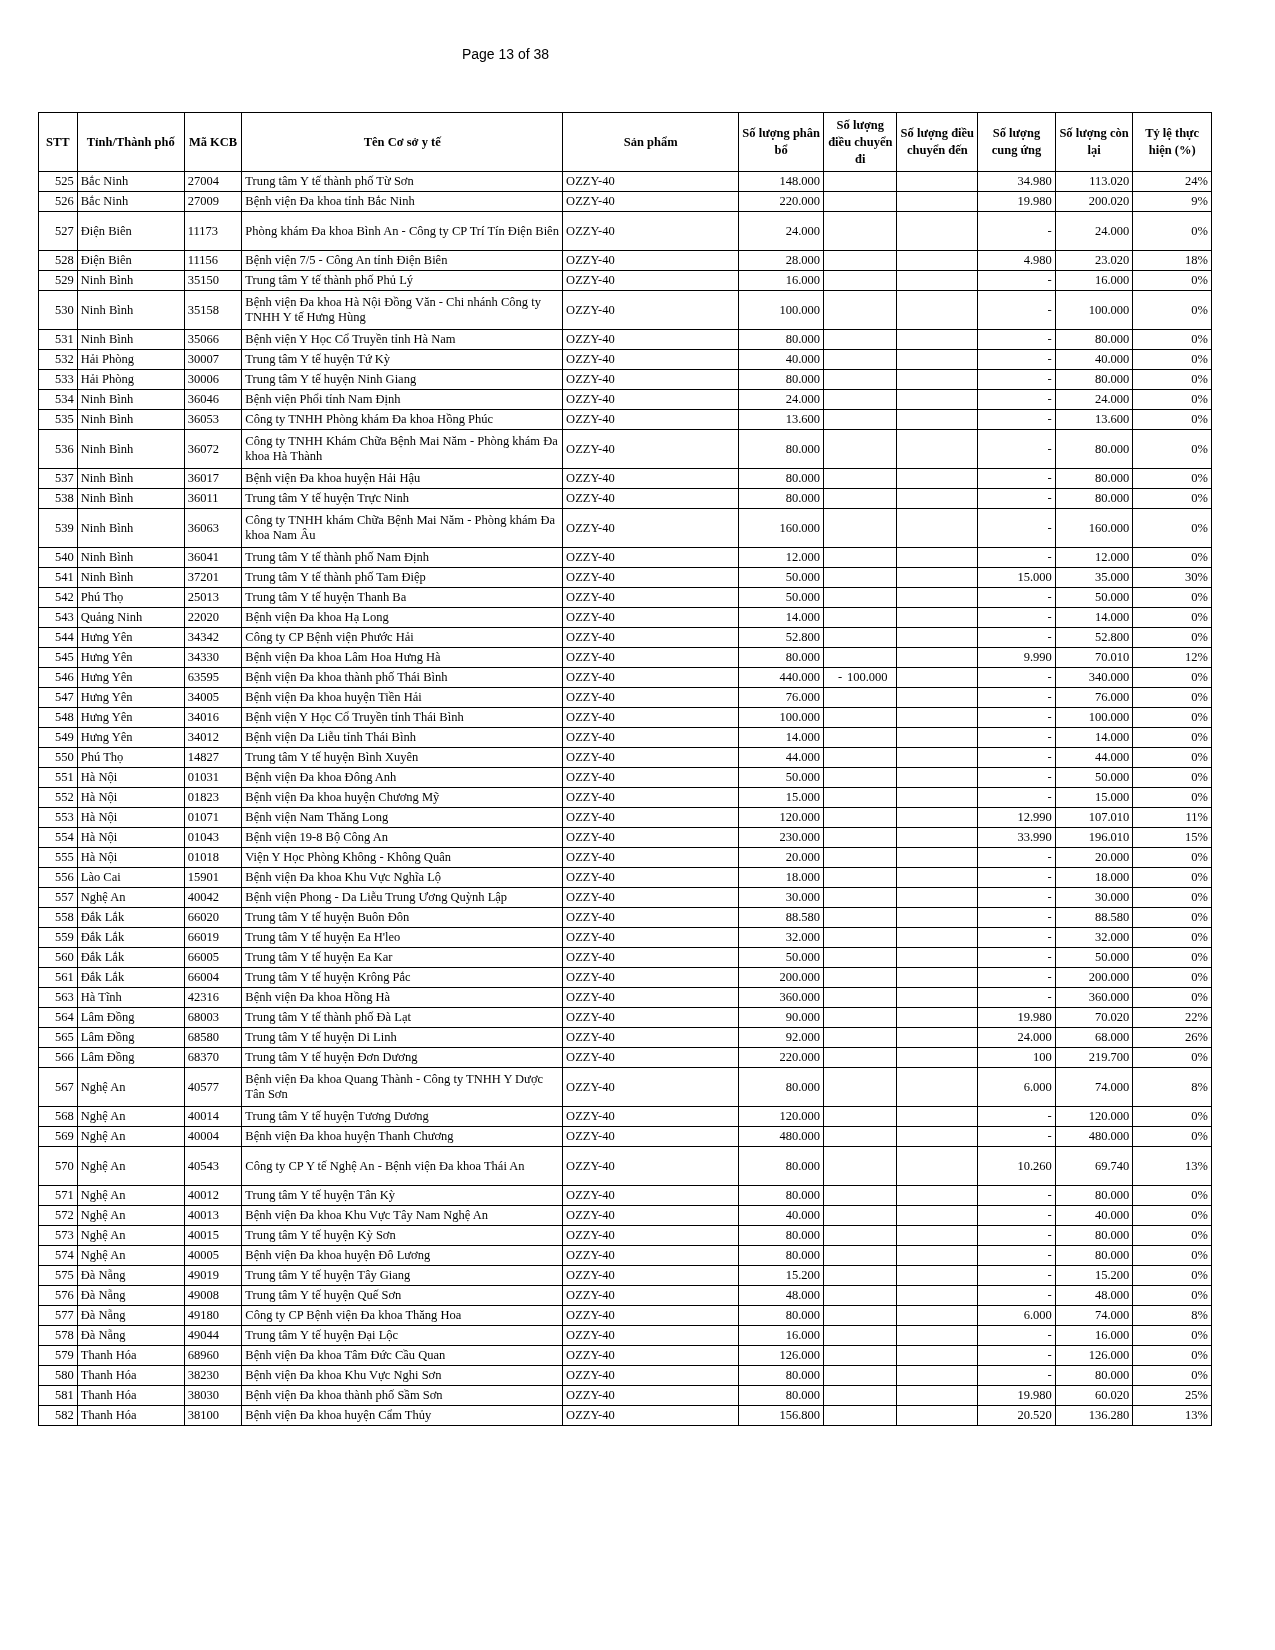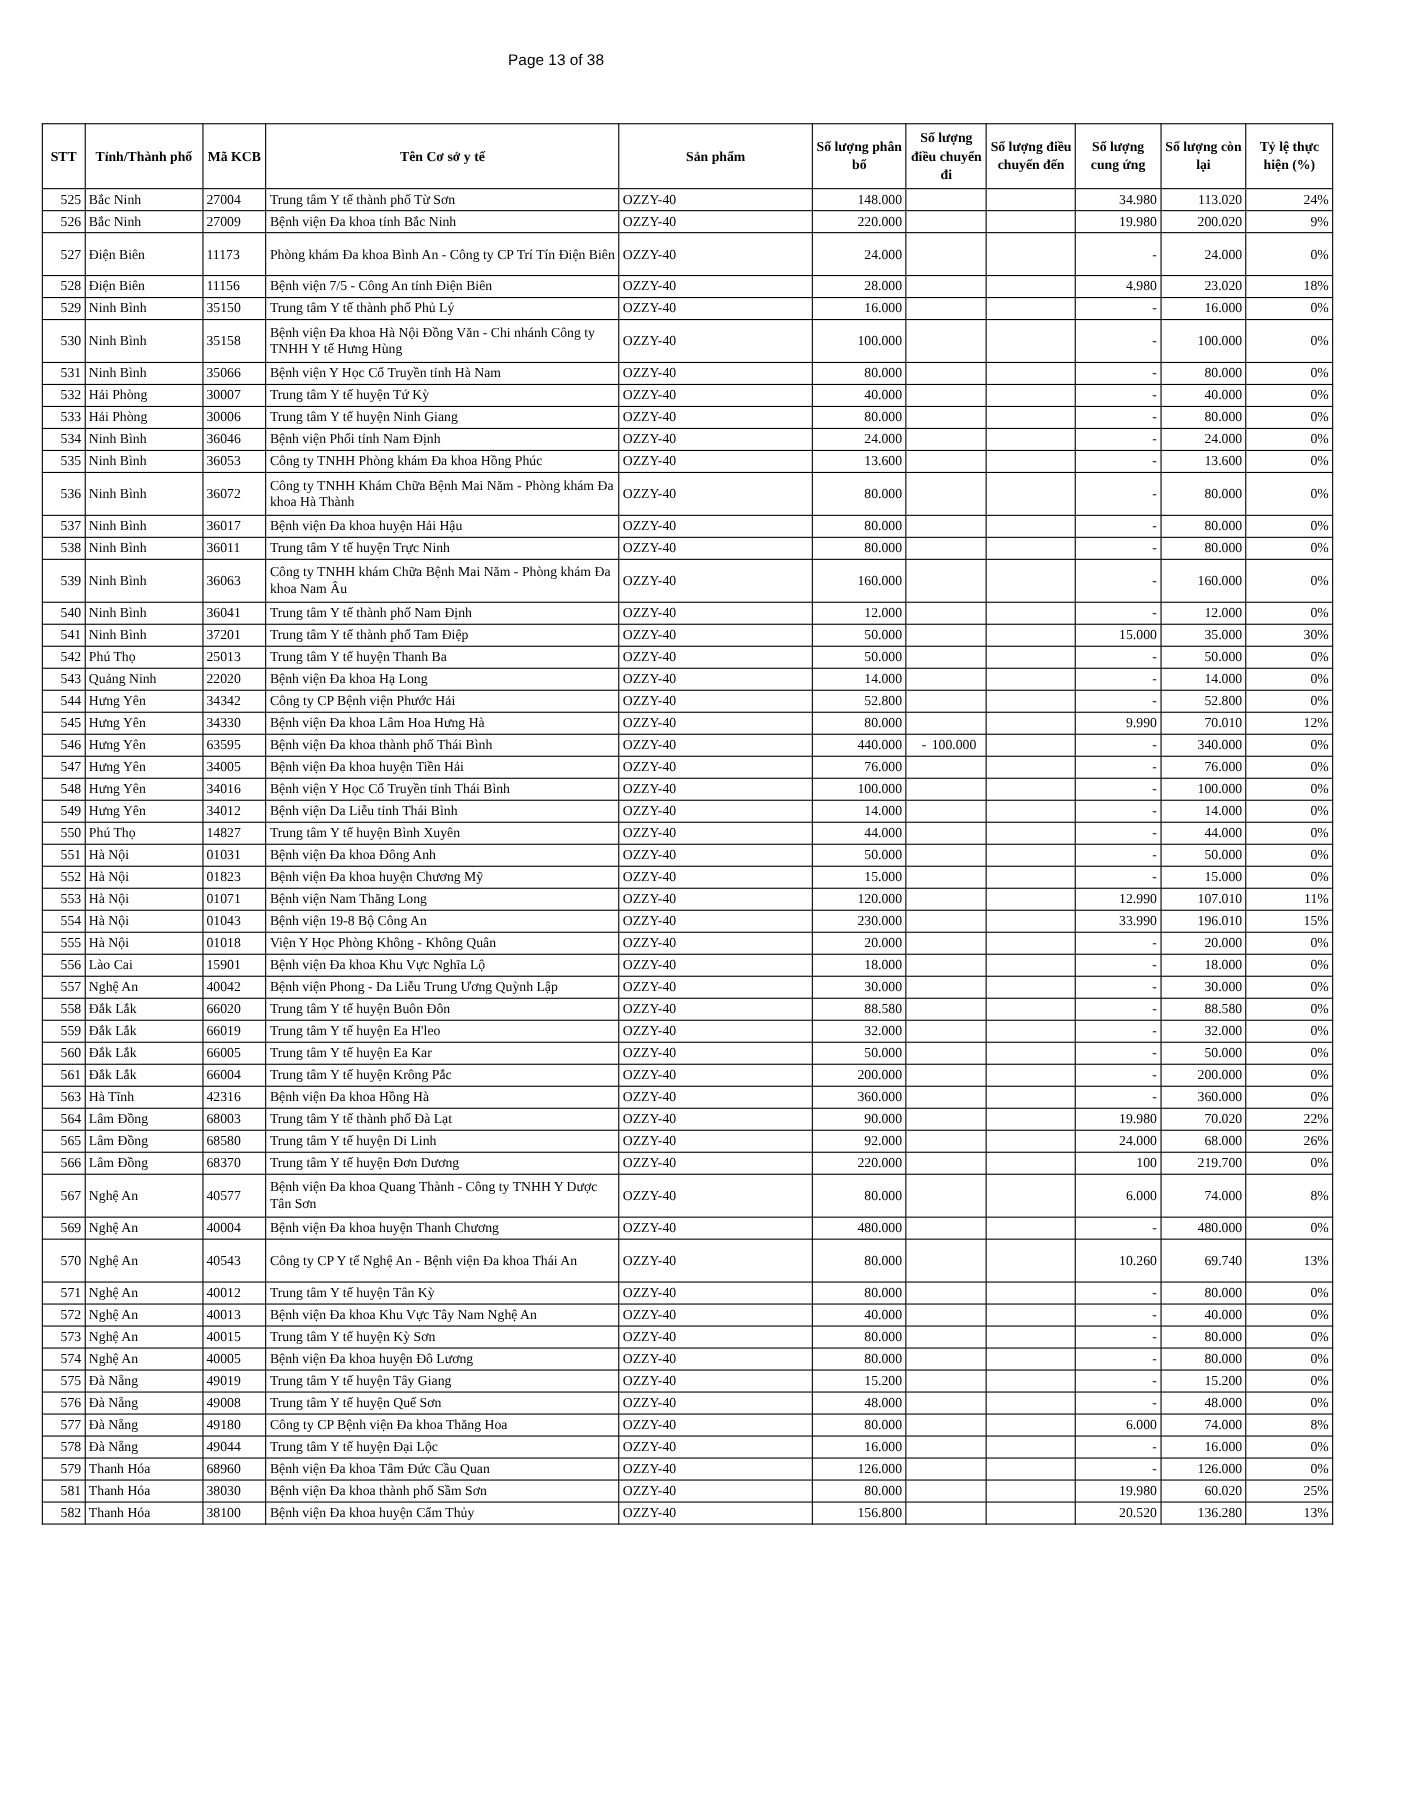--- a/index.html
+++ b/index.html
@@ -592,20 +592,33 @@
         <td class="left">Bệnh viện Đa khoa Quang Thành - Công ty TNHH Y Dược Tân Sơn</td>
         <td class="left">OZZY-40</td>
         <td class="num">80.000</td>
         <td class="transfer-out"></td>
         <td class="num"></td>
         <td class="num">6.000</td>
         <td class="num">74.000</td>
         <td class="num">8%</td>
       </tr>
       <tr>
+        <td class="stt">568</td>
+        <td class="left">Nghệ An</td>
+        <td class="left">40014</td>
+        <td class="left">Trung tâm Y tế huyện Tương Dương</td>
+        <td class="left">OZZY-40</td>
+        <td class="num">120.000</td>
+        <td class="transfer-out"></td>
+        <td class="num"></td>
+        <td class="dash">-</td>
+        <td class="num">120.000</td>
+        <td class="num">0%</td>
+      </tr>
+      <tr>
         <td class="stt">569</td>
         <td class="left">Nghệ An</td>
         <td class="left">40004</td>
         <td class="left">Bệnh viện Đa khoa huyện Thanh Chương</td>
         <td class="left">OZZY-40</td>
         <td class="num">480.000</td>
         <td class="transfer-out"></td>
         <td class="num"></td>
         <td class="dash">-</td>
         <td class="num">480.000</td>
@@ -735,20 +748,33 @@
         <td class="left">Bệnh viện Đa khoa Tâm Đức Cầu Quan</td>
         <td class="left">OZZY-40</td>
         <td class="num">126.000</td>
         <td class="transfer-out"></td>
         <td class="num"></td>
         <td class="dash">-</td>
         <td class="num">126.000</td>
         <td class="num">0%</td>
       </tr>
       <tr>
+        <td class="stt">580</td>
+        <td class="left">Thanh Hóa</td>
+        <td class="left">38230</td>
+        <td class="left">Bệnh viện Đa khoa Khu Vực Nghi Sơn</td>
+        <td class="left">OZZY-40</td>
+        <td class="num">80.000</td>
+        <td class="transfer-out"></td>
+        <td class="num"></td>
+        <td class="dash">-</td>
+        <td class="num">80.000</td>
+        <td class="num">0%</td>
+      </tr>
+      <tr>
         <td class="stt">581</td>
         <td class="left">Thanh Hóa</td>
         <td class="left">38030</td>
         <td class="left">Bệnh viện Đa khoa thành phố Sầm Sơn</td>
         <td class="left">OZZY-40</td>
         <td class="num">80.000</td>
         <td class="transfer-out"></td>
         <td class="num"></td>
         <td class="num">19.980</td>
         <td class="num">60.020</td>

